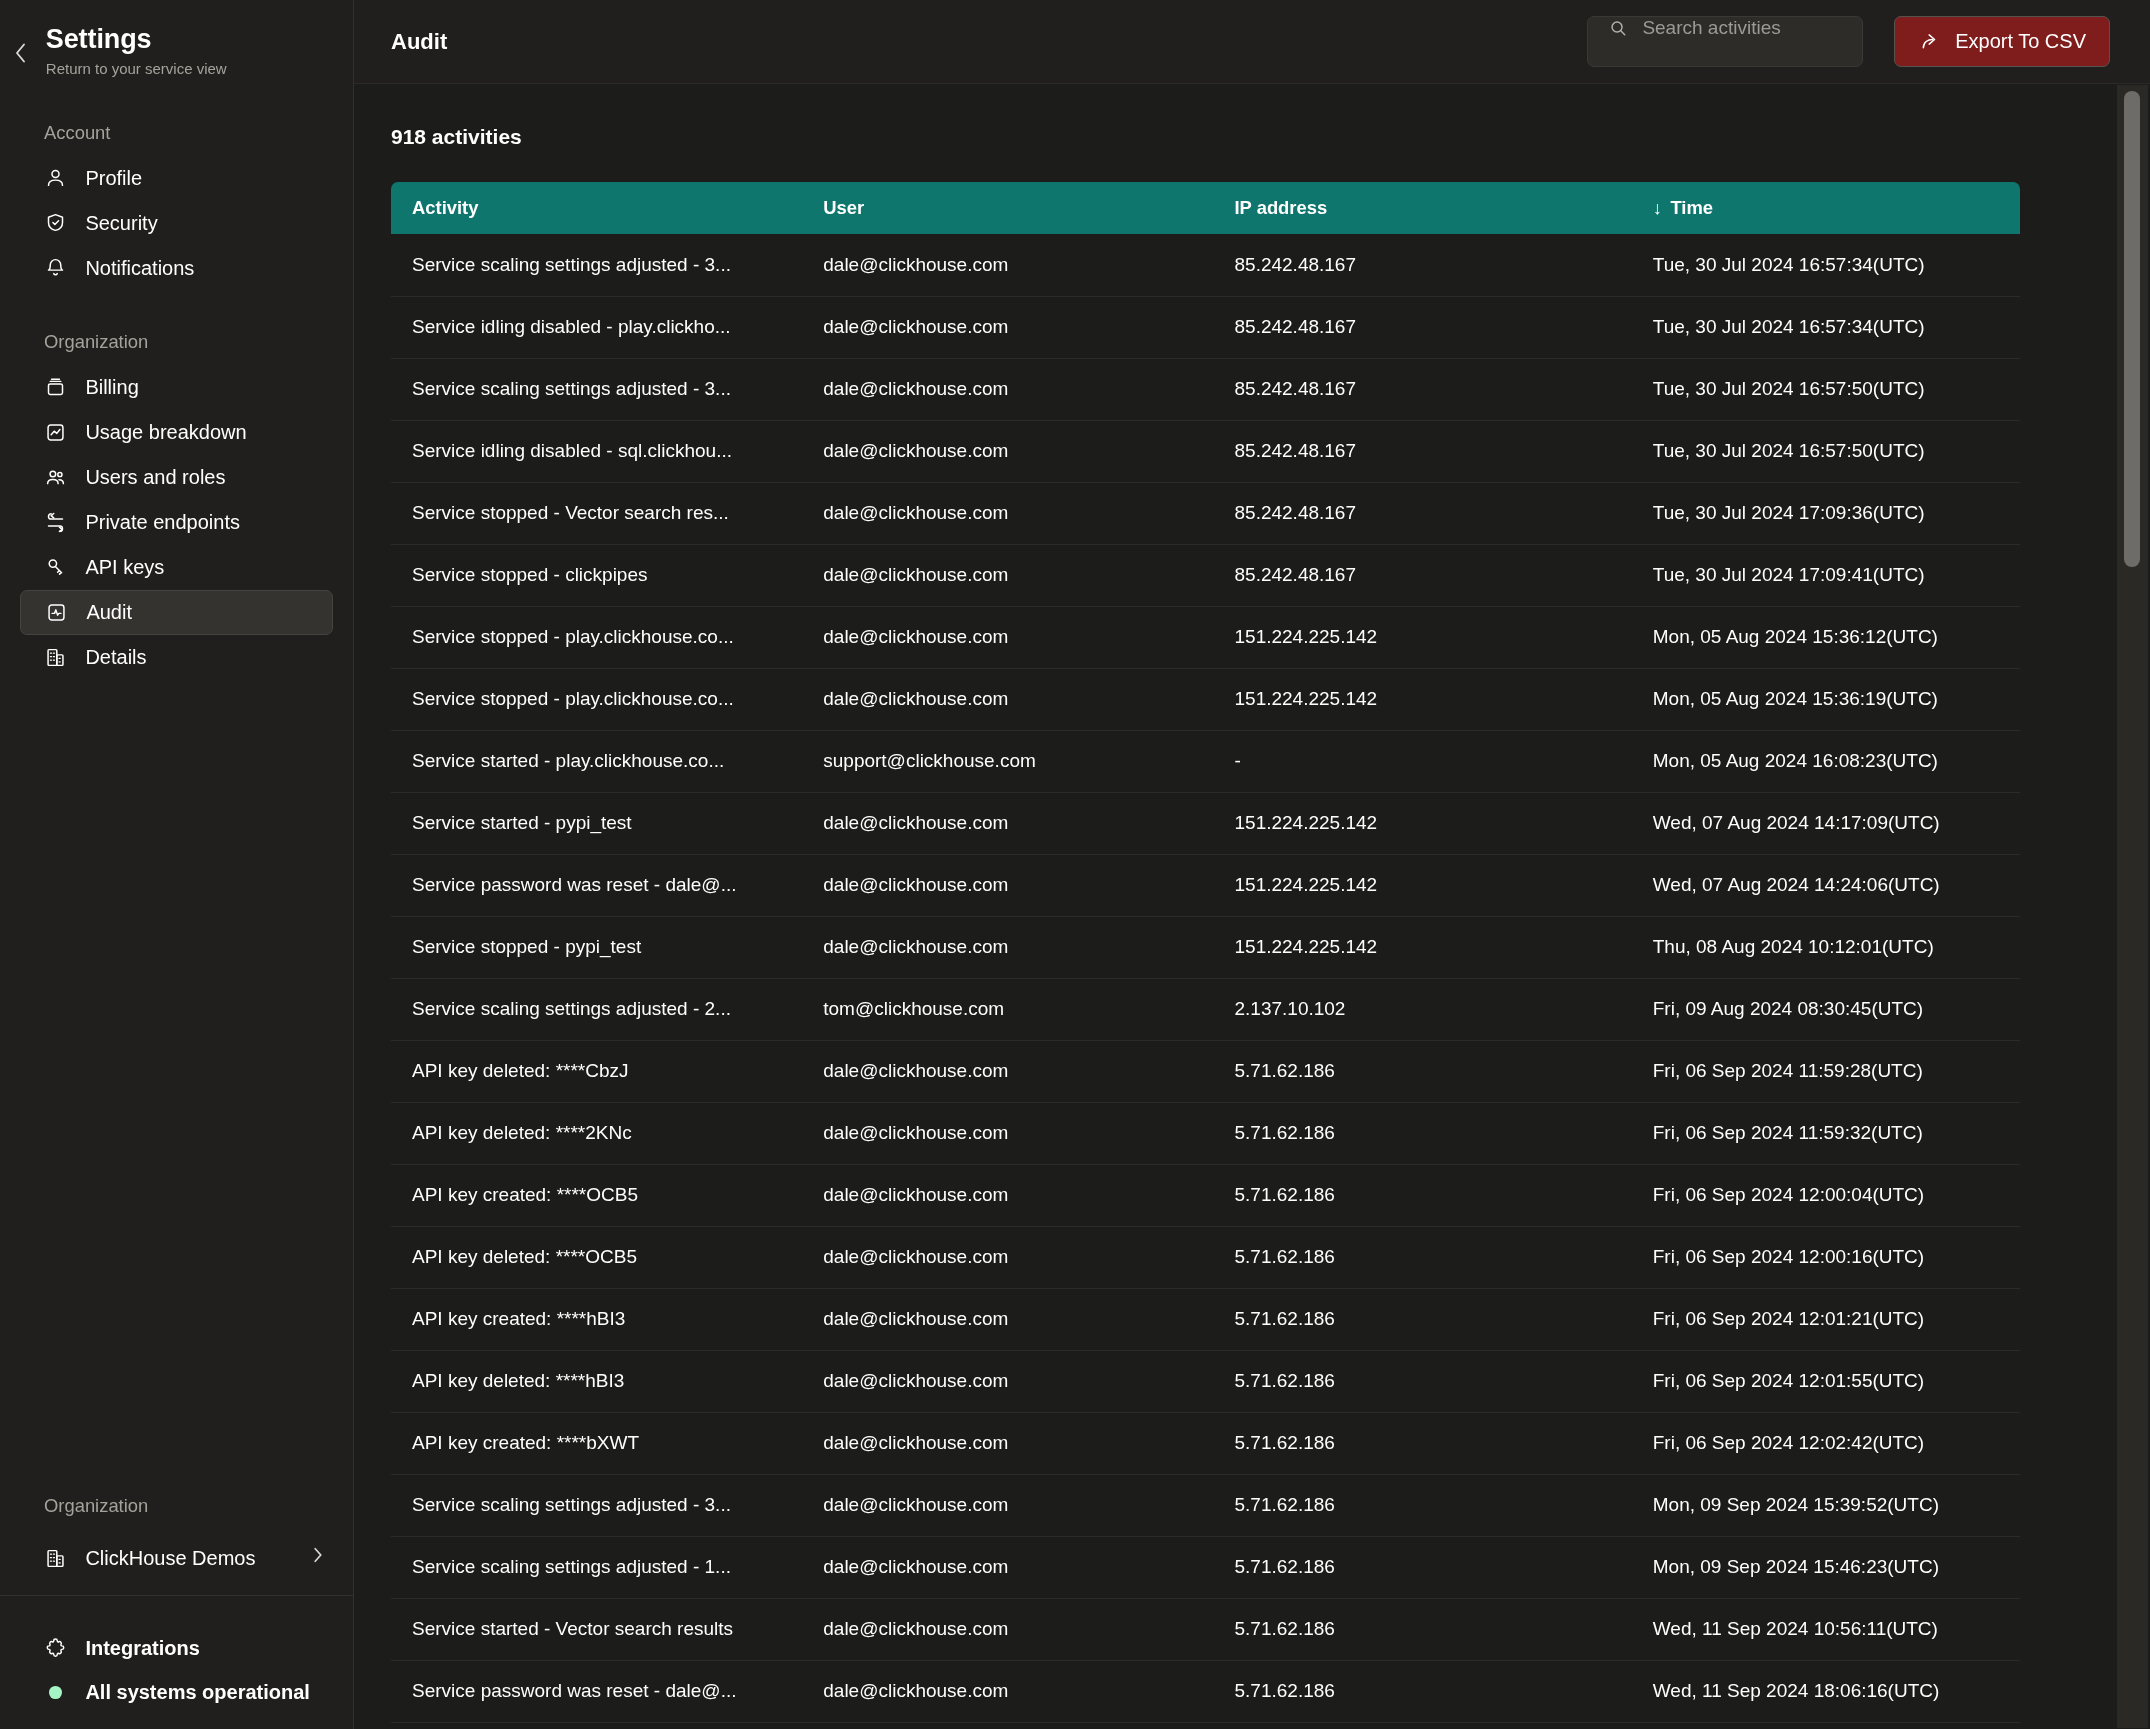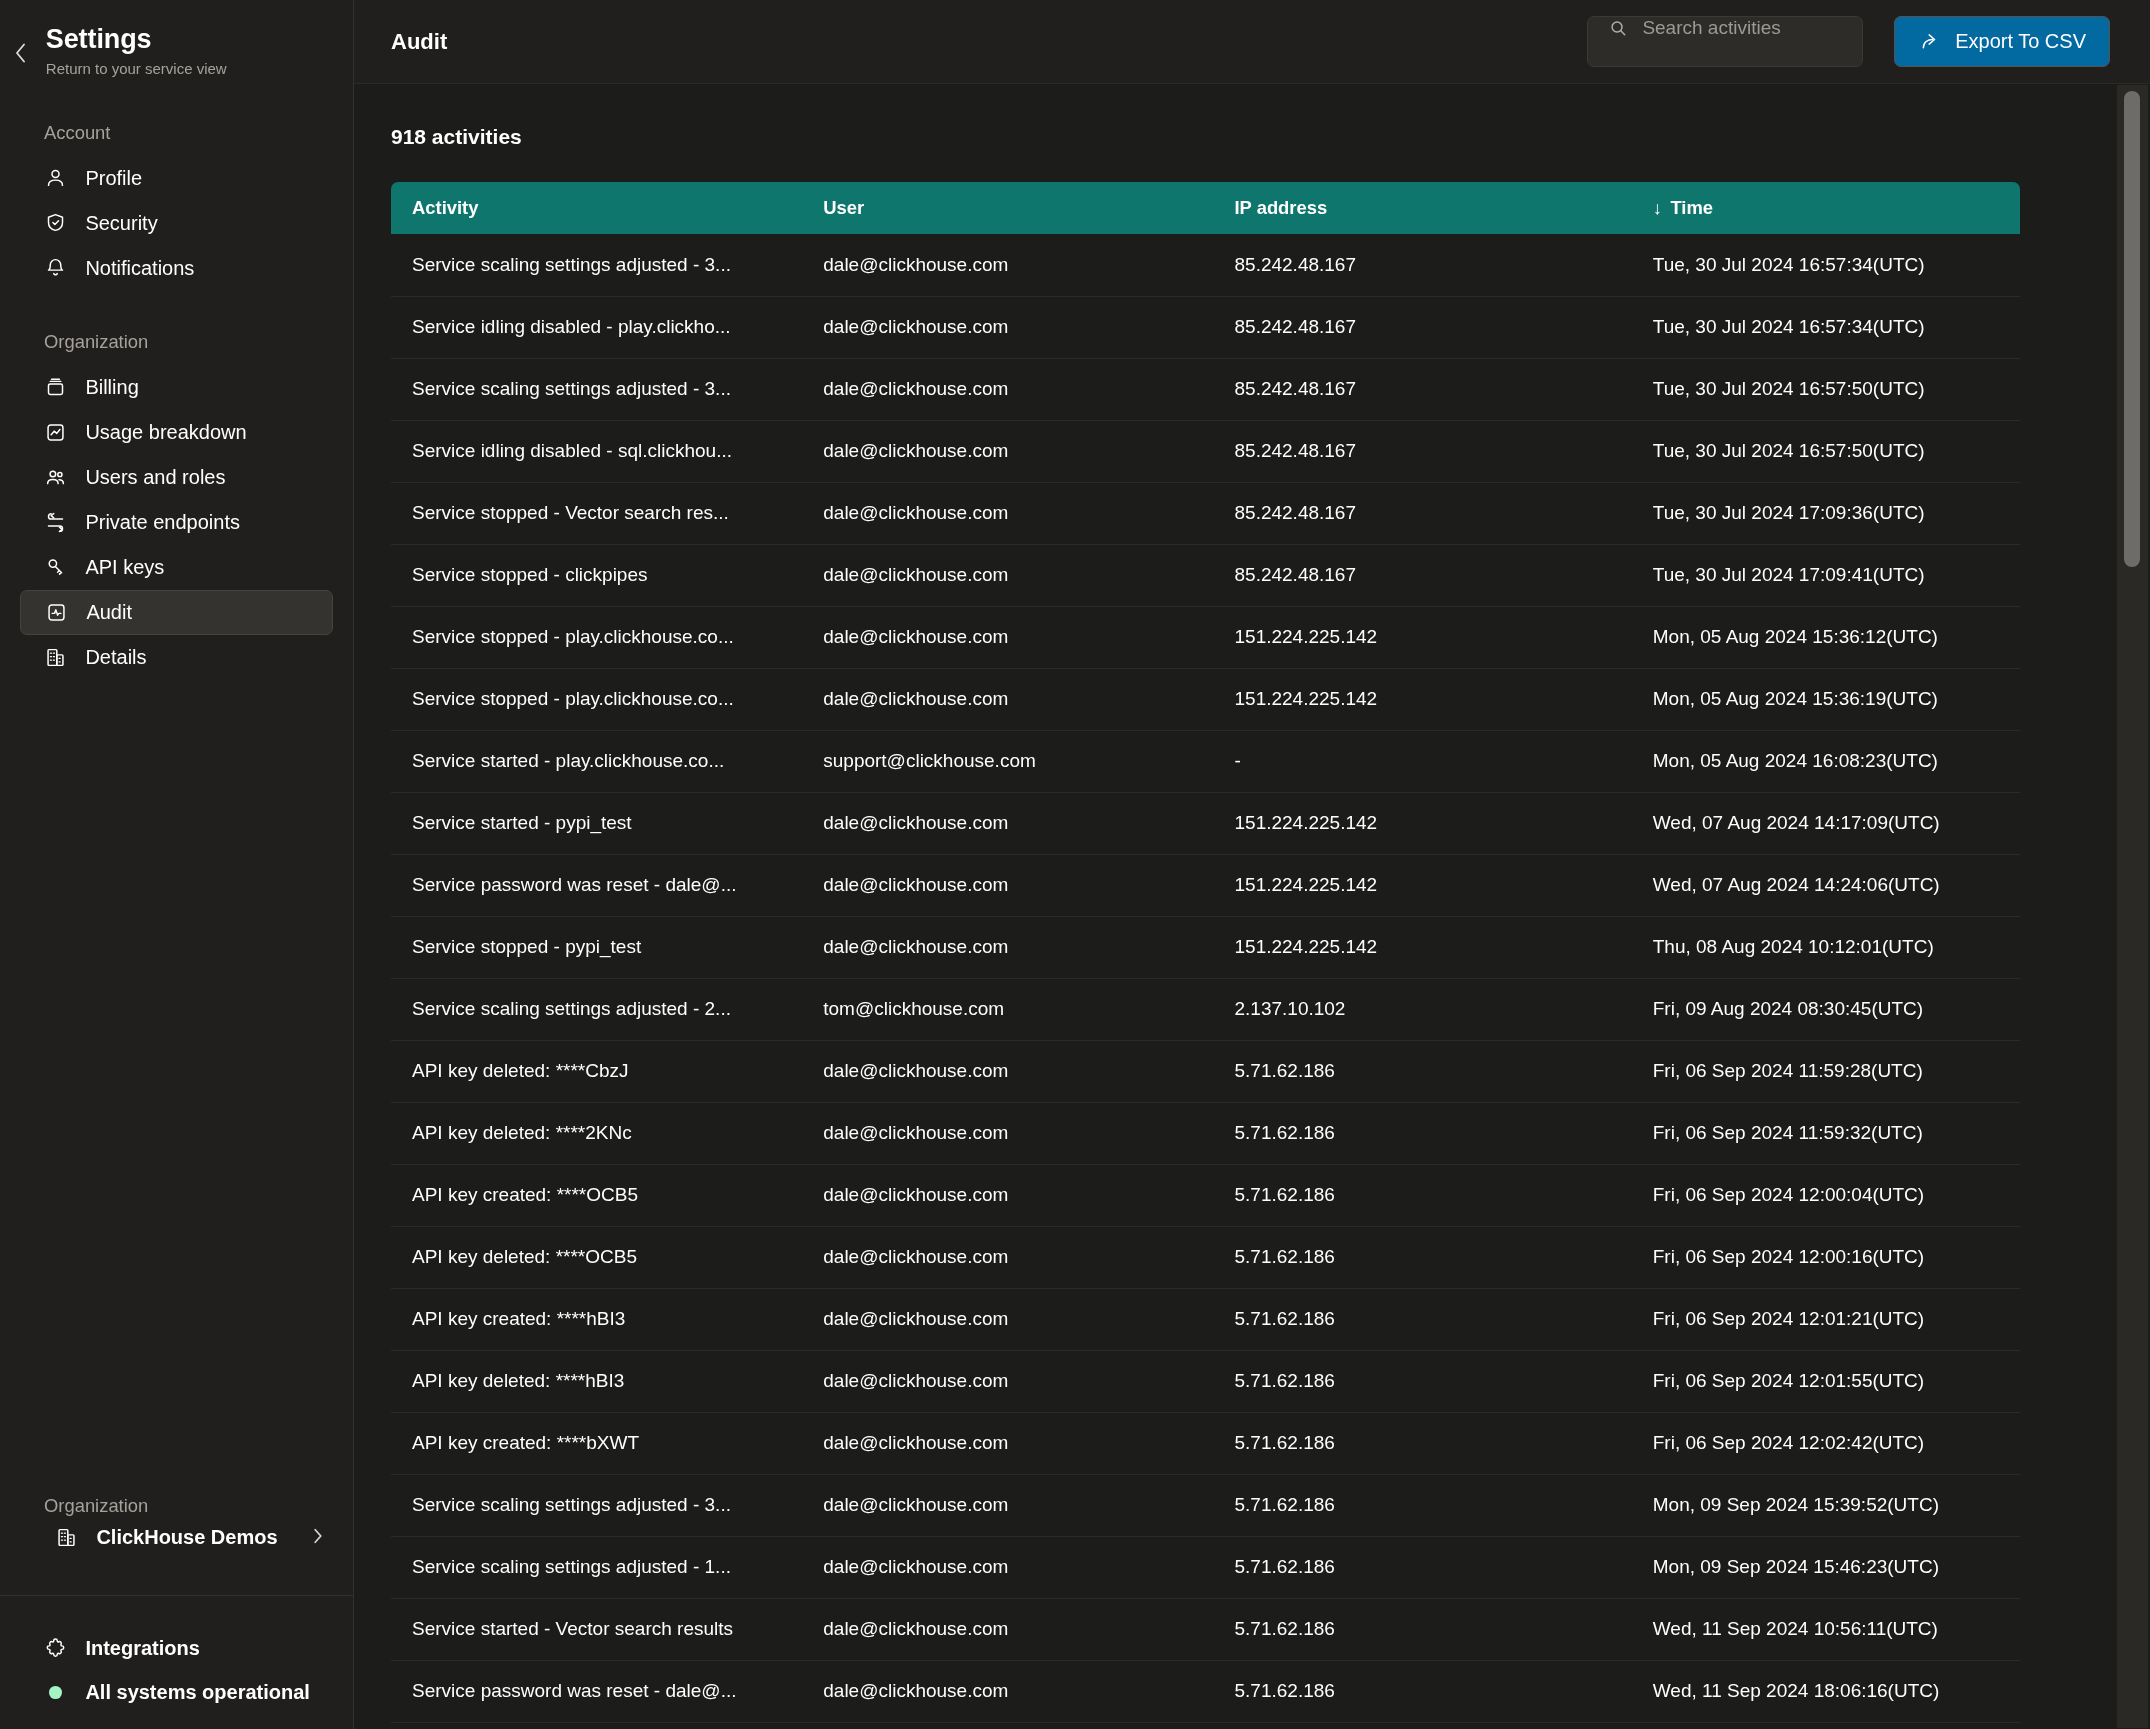--- a/index.html
+++ b/index.html
@@ -55,22 +55,22 @@
   .sb-item .lbl { font-size: 20px; line-height: 1; }
   .ico { width: 23px; height: 23px; flex: 0 0 23px;
          display: flex; align-items: center; justify-content: center; }
   .ico svg { display: block; }
 
   .sb-spacer { flex: 1 1 auto; }
 
   .sb-org-block { padding-bottom: 25.5px; }
   .sb-org-label { font-size: 18.4px; color: #a5a29c; padding-left: 44px; margin-bottom: 8.5px; }
   .sb-org-row {
-    display: flex; align-items: flex-start; height: 44px;
-    padding-left: 55px; padding-right: 28px; gap: 18.4px; color: #fff; font-weight: bold;
+    display: flex; align-items: flex-end; height: 44px;
+    padding-left: 44px; padding-right: 28px; gap: 18.4px; color: #fff;
   }
   .sb-org-row .lbl { font-size: 20px; }
   .sb-org-row .chev { margin-left: auto; color: #dcdad6; font-size: 20px; }
 
   .sb-divider { height: 1.4px; background: #33312e; }
 
   .sb-footer { padding: 30px 0 15.6px 0; font-weight: bold; }
   .sb-foot-row {
     display: flex; align-items: center; height: 44px;
     padding-left: 44px; gap: 18.4px; color: #ffffff;
@@ -91,21 +91,21 @@
   }
   .page-title { font-size: 22px; font-weight: 700; color: #ffffff; }
   .topbar-right { margin-left: auto; display: flex; align-items: center; gap: 31px; }
   .search-box {
     width: 276px; height: 51px; background: #2e2c29;
     border: 0.7px solid #3b3936; border-radius: 7px;
     display: flex; align-items: flex-start; gap: 12.8px; padding: 0 18.4px;
   }
   .search-box .ph { font-size: 19px; color: #9d9a95; }
   .export-btn {
-    height: 51px; background: #0369a1; border: 0.7px solid #56534f;
+    height: 51px; background: #7f1d1d; border: 0.7px solid #56534f;
     border-radius: 7px; display: flex; align-items: center;
     gap: 14px; padding: 0 23px; color: #ffffff;
   }
   .export-btn .lbl { font-size: 20px; font-weight: 400; }
 
   .content { padding: 41px 37px 0 37px; height: calc(1730px - 84px); overflow: hidden; }
   .count { font-size: 21px; font-weight: 700; color: #ffffff; margin-bottom: 33px; }
 
   table.audit { width: 1629px; border-collapse: collapse; table-layout: fixed; }
   table.audit thead th {

